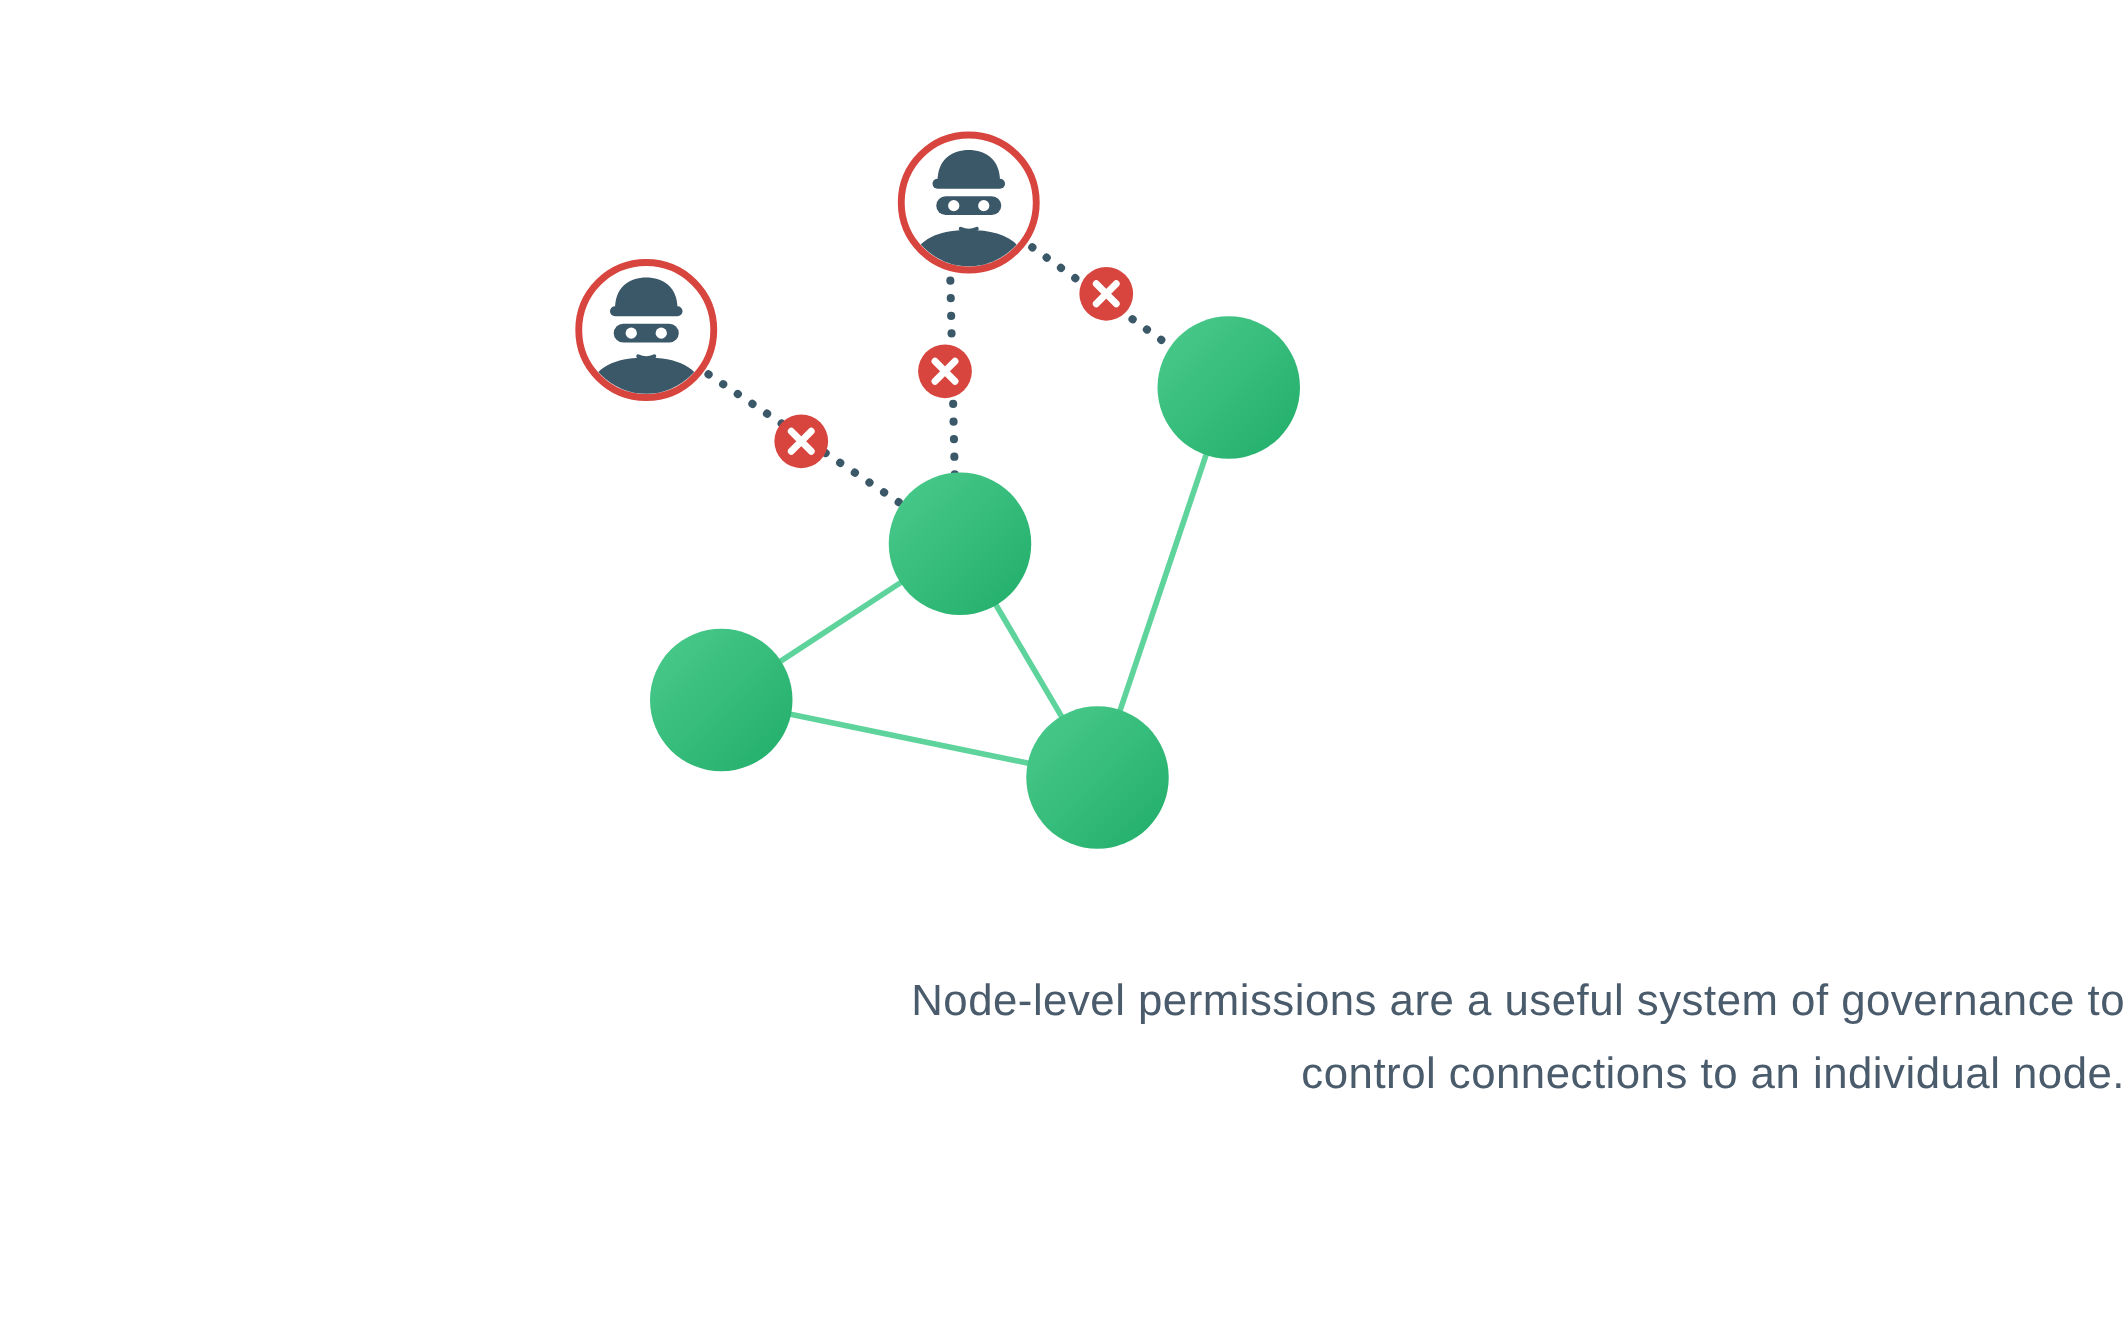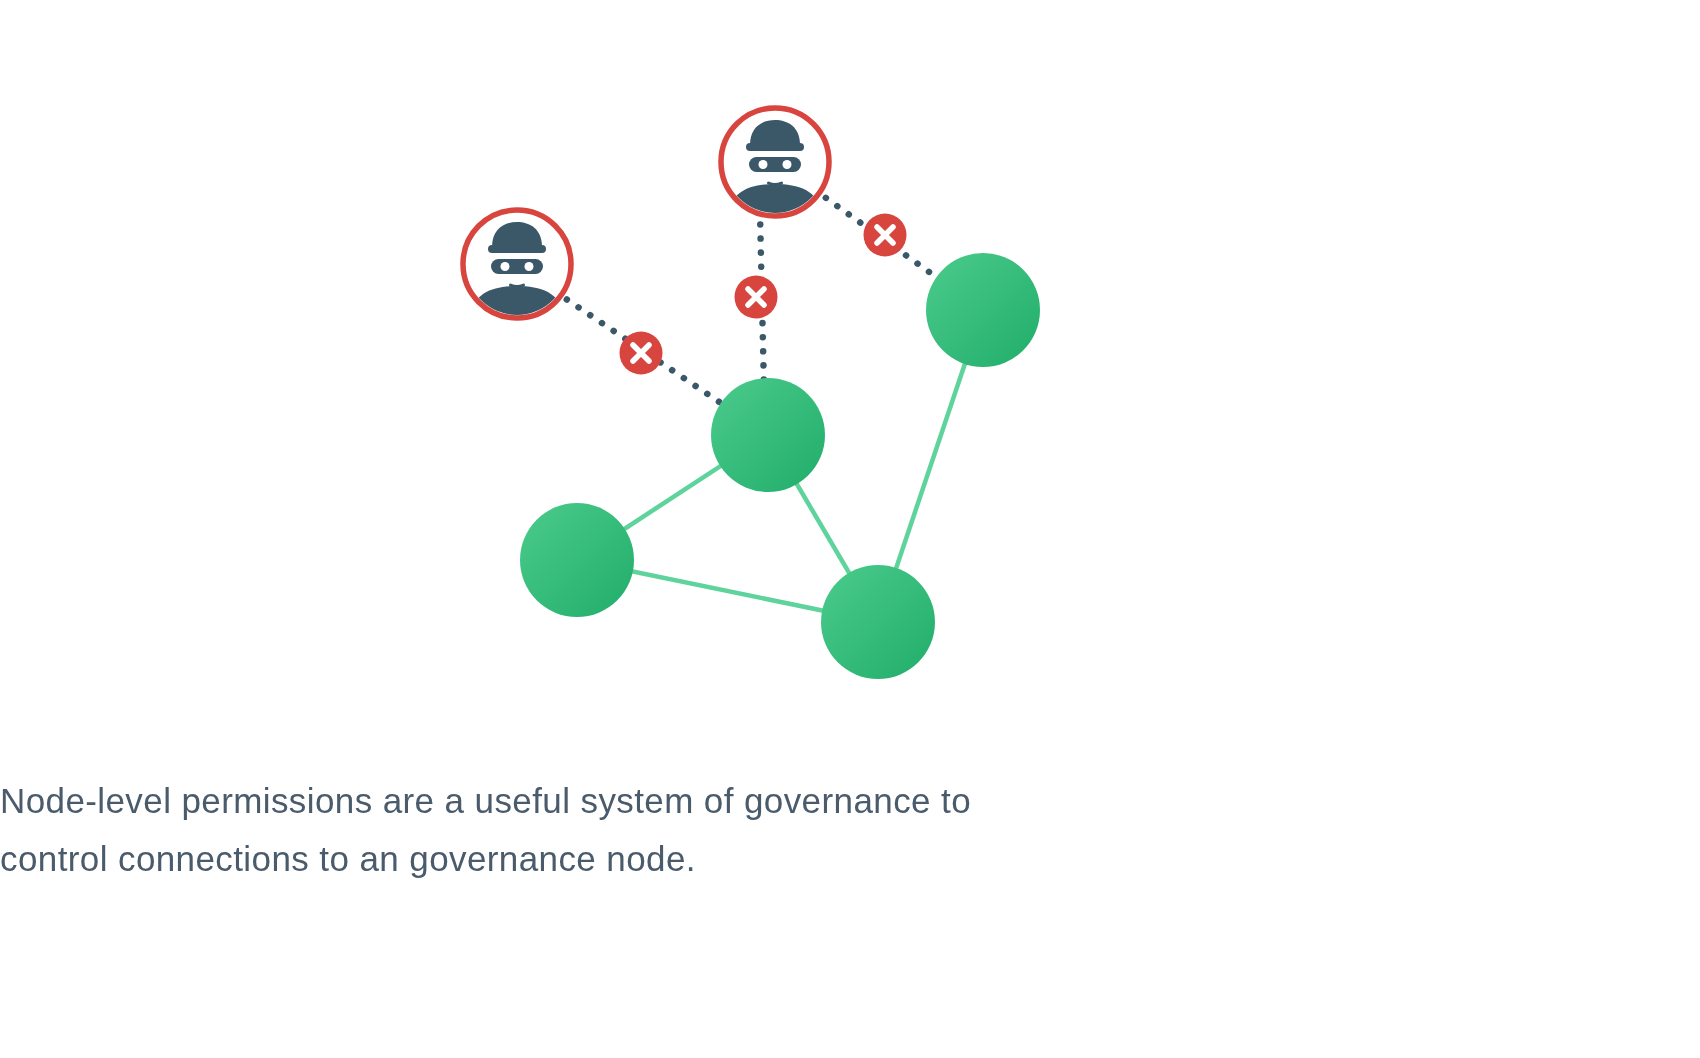--- a/index.html
+++ b/index.html
@@ -20,21 +20,21 @@
     top: 0;
     width: 1700px;
     height: 1058px;
   }
   svg { display: block; }
   .caption {
     position: absolute;
     left: 0;
     right: 0;
     top: 772px;
-    text-align: left;
+    text-align: right;
     font-size: 35px;
     line-height: 58px;
     letter-spacing: 0.4px;
     color: #4a5b6c;
     font-weight: 400;
   }
 </style>
 </head>
 <body>
 
@@ -106,14 +106,14 @@
     </g>
     <g transform="translate(641,353)">
       <circle cx="0" cy="0" r="21.5" fill="#d7453e"></circle>
       <path d="M -8 -8 L 8 8 M 8 -8 L -8 8" stroke="#ffffff" stroke-width="5.5" stroke-linecap="round" fill="none"></path>
     </g>
   </svg>
 </div>
 
 <div class="caption">
   <div>Node-level permissions are a useful system of governance to</div>
-  <div>control connections to an governance node.</div>
+  <div>control connections to an individual node.</div>
 </div>
 
 </body></html>

